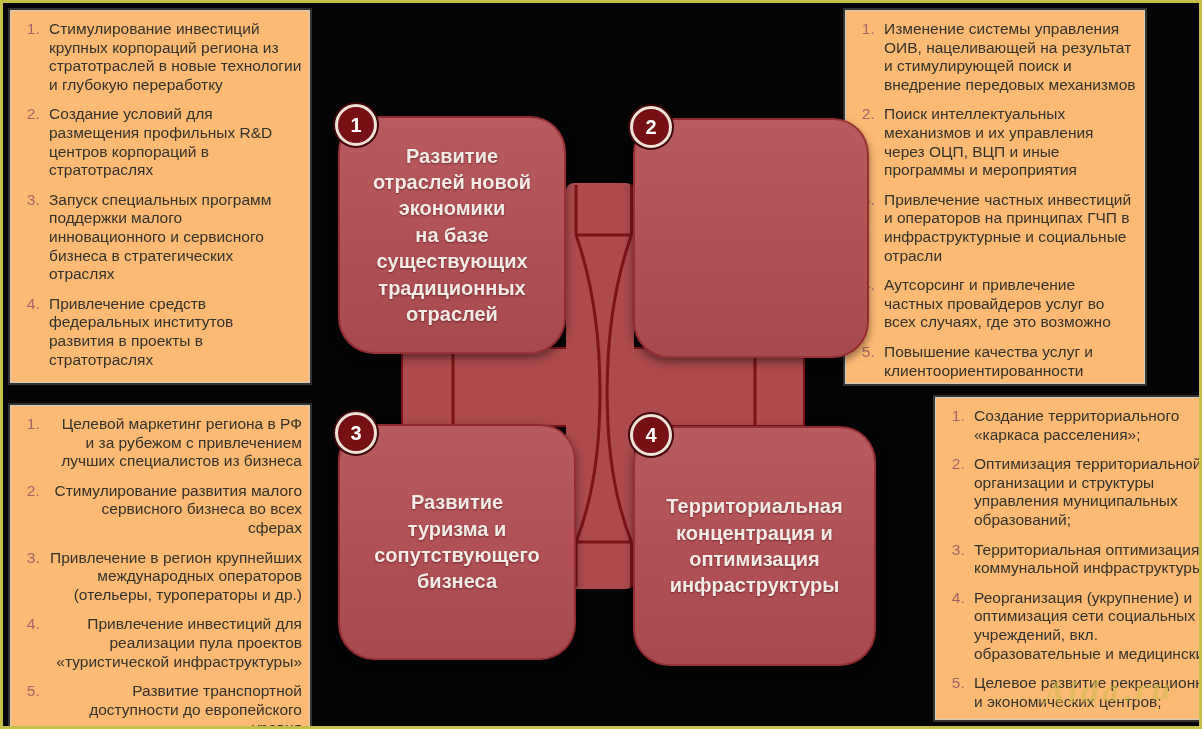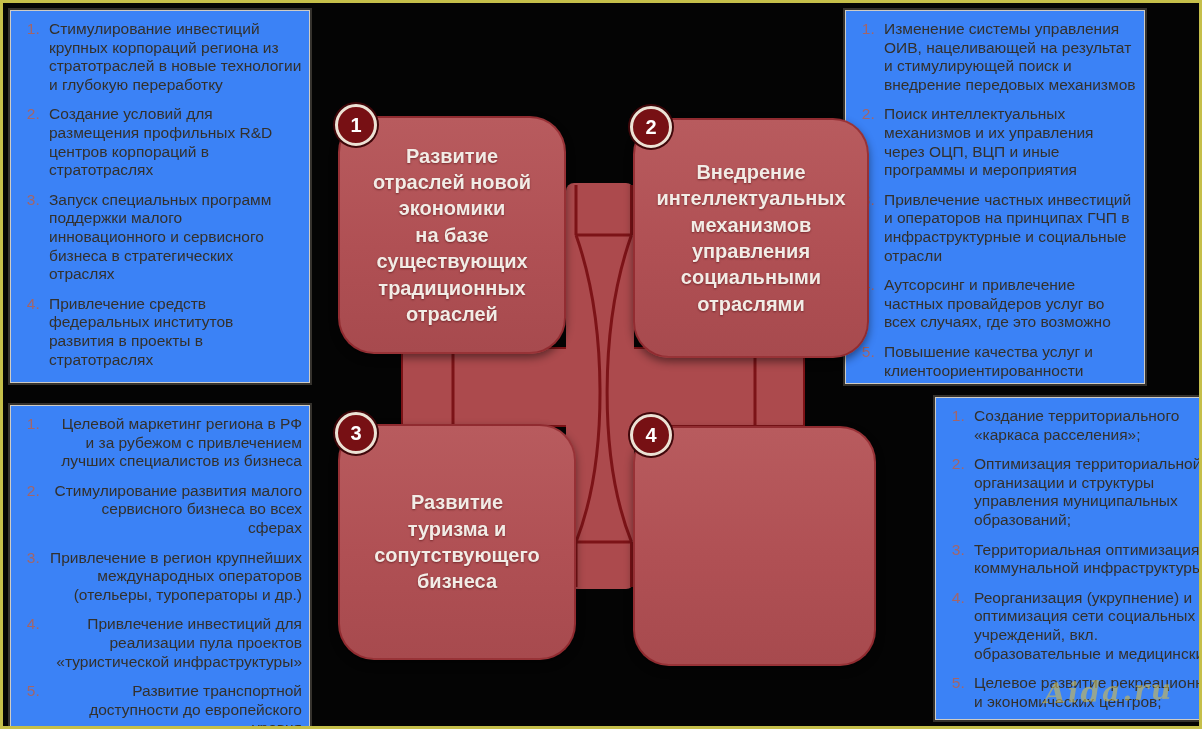--- a/index.html
+++ b/index.html
@@ -3,21 +3,21 @@
 <meta charset="utf-8">
 <style>
   html,body{margin:0;padding:0;background:#111;}
   .slide{
     position:relative;width:1196px;height:723px;
     background:#040404;border:3px solid #c5bf4a;overflow:hidden;
     font-family:"Liberation Sans","DejaVu Sans",sans-serif;
   }
   
   .panel{
-    position:absolute;background:#3b82f6;border:2px solid #35322d;
+    position:absolute;background:#fdba74;border:2px solid #35322d;
     box-sizing:border-box;overflow:hidden;
     box-shadow:inset 0 0 0 1px #cfccc4;
   }
   .panel ol{margin:0;padding:10px 8px 0 34px;}
   .panel li{
     font-size:15.5px;line-height:1.2;color:#33302c;
     margin-bottom:11px;padding-left:5px;
   }
   .panel li::marker{color:#a26568;}
   #panel-tl{left:5px;  top:5px;  width:304px;height:377px;}
@@ -130,35 +130,33 @@
 отраслей новой
 экономики
 на базе
 существующих
 традиционных
 отраслей</div>
   </div>
 
   <div class="box" id="box-2">
     <div class="badge">2</div>
-    <div class="box-label">Внедрение
-интеллектуальных
-механизмов
-управления
-социальными
-отраслями</div>
   </div>
 
   <div class="box" id="box-3">
     <div class="badge">3</div>
     <div class="box-label">Развитие
 туризма и
 сопутствующего
 бизнеса</div>
   </div>
 
   <div class="box" id="box-4">
     <div class="badge">4</div>
+    <div class="box-label">Территориальная
+концентрация и
+оптимизация
+инфраструктуры</div>
   </div>
 
   <div class="watermark">Aida.ru</div>
 
 </div>
 
 </body></html>

